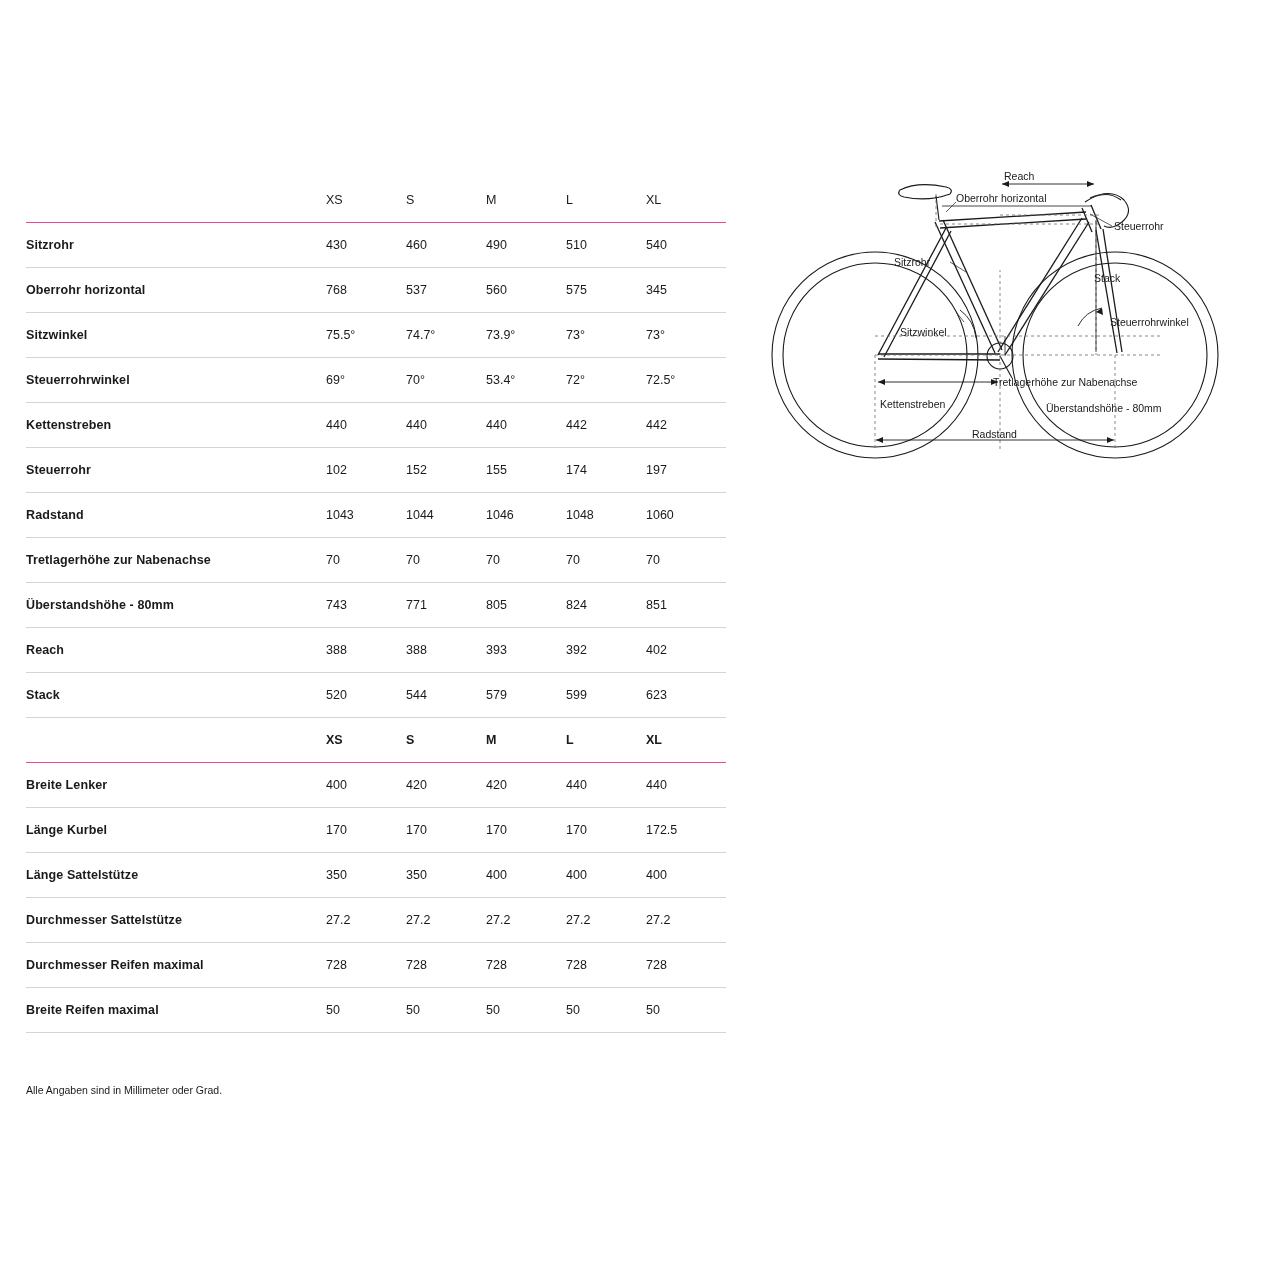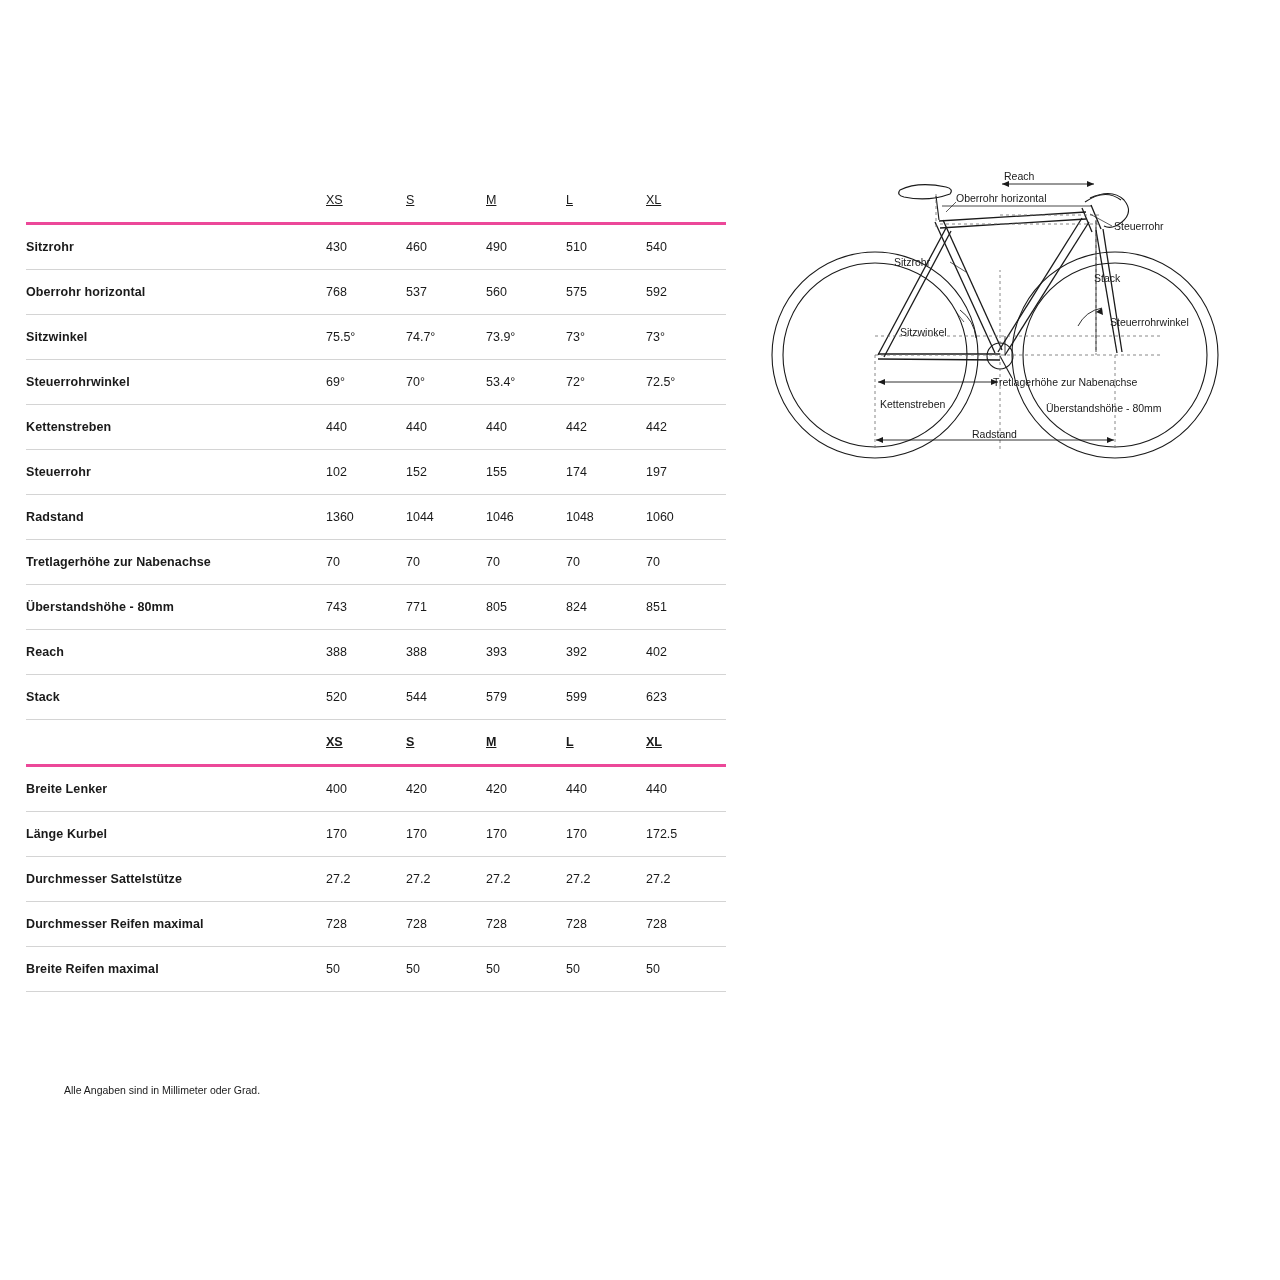--- a/index.html
+++ b/index.html
@@ -46,39 +46,37 @@
     padding-bottom: 6px;
   }
   .hdr-row.bold th {
     font-weight: bold;
   }
   .hdr-row th.lbl { }
   tr.data-row {
     border-bottom: 1px solid #d4d4d4;
   }
   tr.hdr-row.line {
-    border-bottom: 3px solid #ec4899;
-    text-decoration: underline;
+    border-bottom: 1px solid #ec4899;
   }
   td.lbl {
     font-weight: bold;
     font-size: 12.5px;
     letter-spacing: 0.1px;
   }
   td.val {
     font-weight: normal;
     font-size: 12.5px;
   }
   #table-footnote {
     position: absolute;
     left: 26px;
     top: 1084px;
     font-size: 10.5px;
     color: #1a1a1a;
-    margin-left: 38px;
   }
 
   
   #geometry-diagram {
     position: absolute;
     left: 760px;
     top: 150px;
     width: 500px;
     height: 340px;
   }
@@ -120,21 +118,21 @@
         <td class="val">490</td>
         <td class="val">510</td>
         <td class="val">540</td>
       </tr>
       <tr class="data-row">
         <td class="lbl">Oberrohr horizontal</td>
         <td class="val">768</td>
         <td class="val">537</td>
         <td class="val">560</td>
         <td class="val">575</td>
-        <td class="val">592</td>
+        <td class="val">345</td>
       </tr>
       <tr class="data-row">
         <td class="lbl">Sitzwinkel</td>
         <td class="val">75.5°</td>
         <td class="val">74.7°</td>
         <td class="val">73.9°</td>
         <td class="val">73°</td>
         <td class="val">73°</td>
       </tr>
       <tr class="data-row">
@@ -156,21 +154,21 @@
       <tr class="data-row">
         <td class="lbl">Steuerrohr</td>
         <td class="val">102</td>
         <td class="val">152</td>
         <td class="val">155</td>
         <td class="val">174</td>
         <td class="val">197</td>
       </tr>
       <tr class="data-row">
         <td class="lbl">Radstand</td>
-        <td class="val">1360</td>
+        <td class="val">1043</td>
         <td class="val">1044</td>
         <td class="val">1046</td>
         <td class="val">1048</td>
         <td class="val">1060</td>
       </tr>
       <tr class="data-row">
         <td class="lbl">Tretlagerhöhe zur Nabenachse</td>
         <td class="val">70</td>
         <td class="val">70</td>
         <td class="val">70</td>
@@ -219,20 +217,28 @@
         <td class="val">440</td>
         <td class="val">440</td>
       </tr>
       <tr class="data-row">
         <td class="lbl">Länge Kurbel</td>
         <td class="val">170</td>
         <td class="val">170</td>
         <td class="val">170</td>
         <td class="val">170</td>
         <td class="val">172.5</td>
+      </tr>
+      <tr class="data-row">
+        <td class="lbl">Länge Sattelstütze</td>
+        <td class="val">350</td>
+        <td class="val">350</td>
+        <td class="val">400</td>
+        <td class="val">400</td>
+        <td class="val">400</td>
       </tr>
       <tr class="data-row">
         <td class="lbl">Durchmesser Sattelstütze</td>
         <td class="val">27.2</td>
         <td class="val">27.2</td>
         <td class="val">27.2</td>
         <td class="val">27.2</td>
         <td class="val">27.2</td>
       </tr>
       <tr class="data-row">

